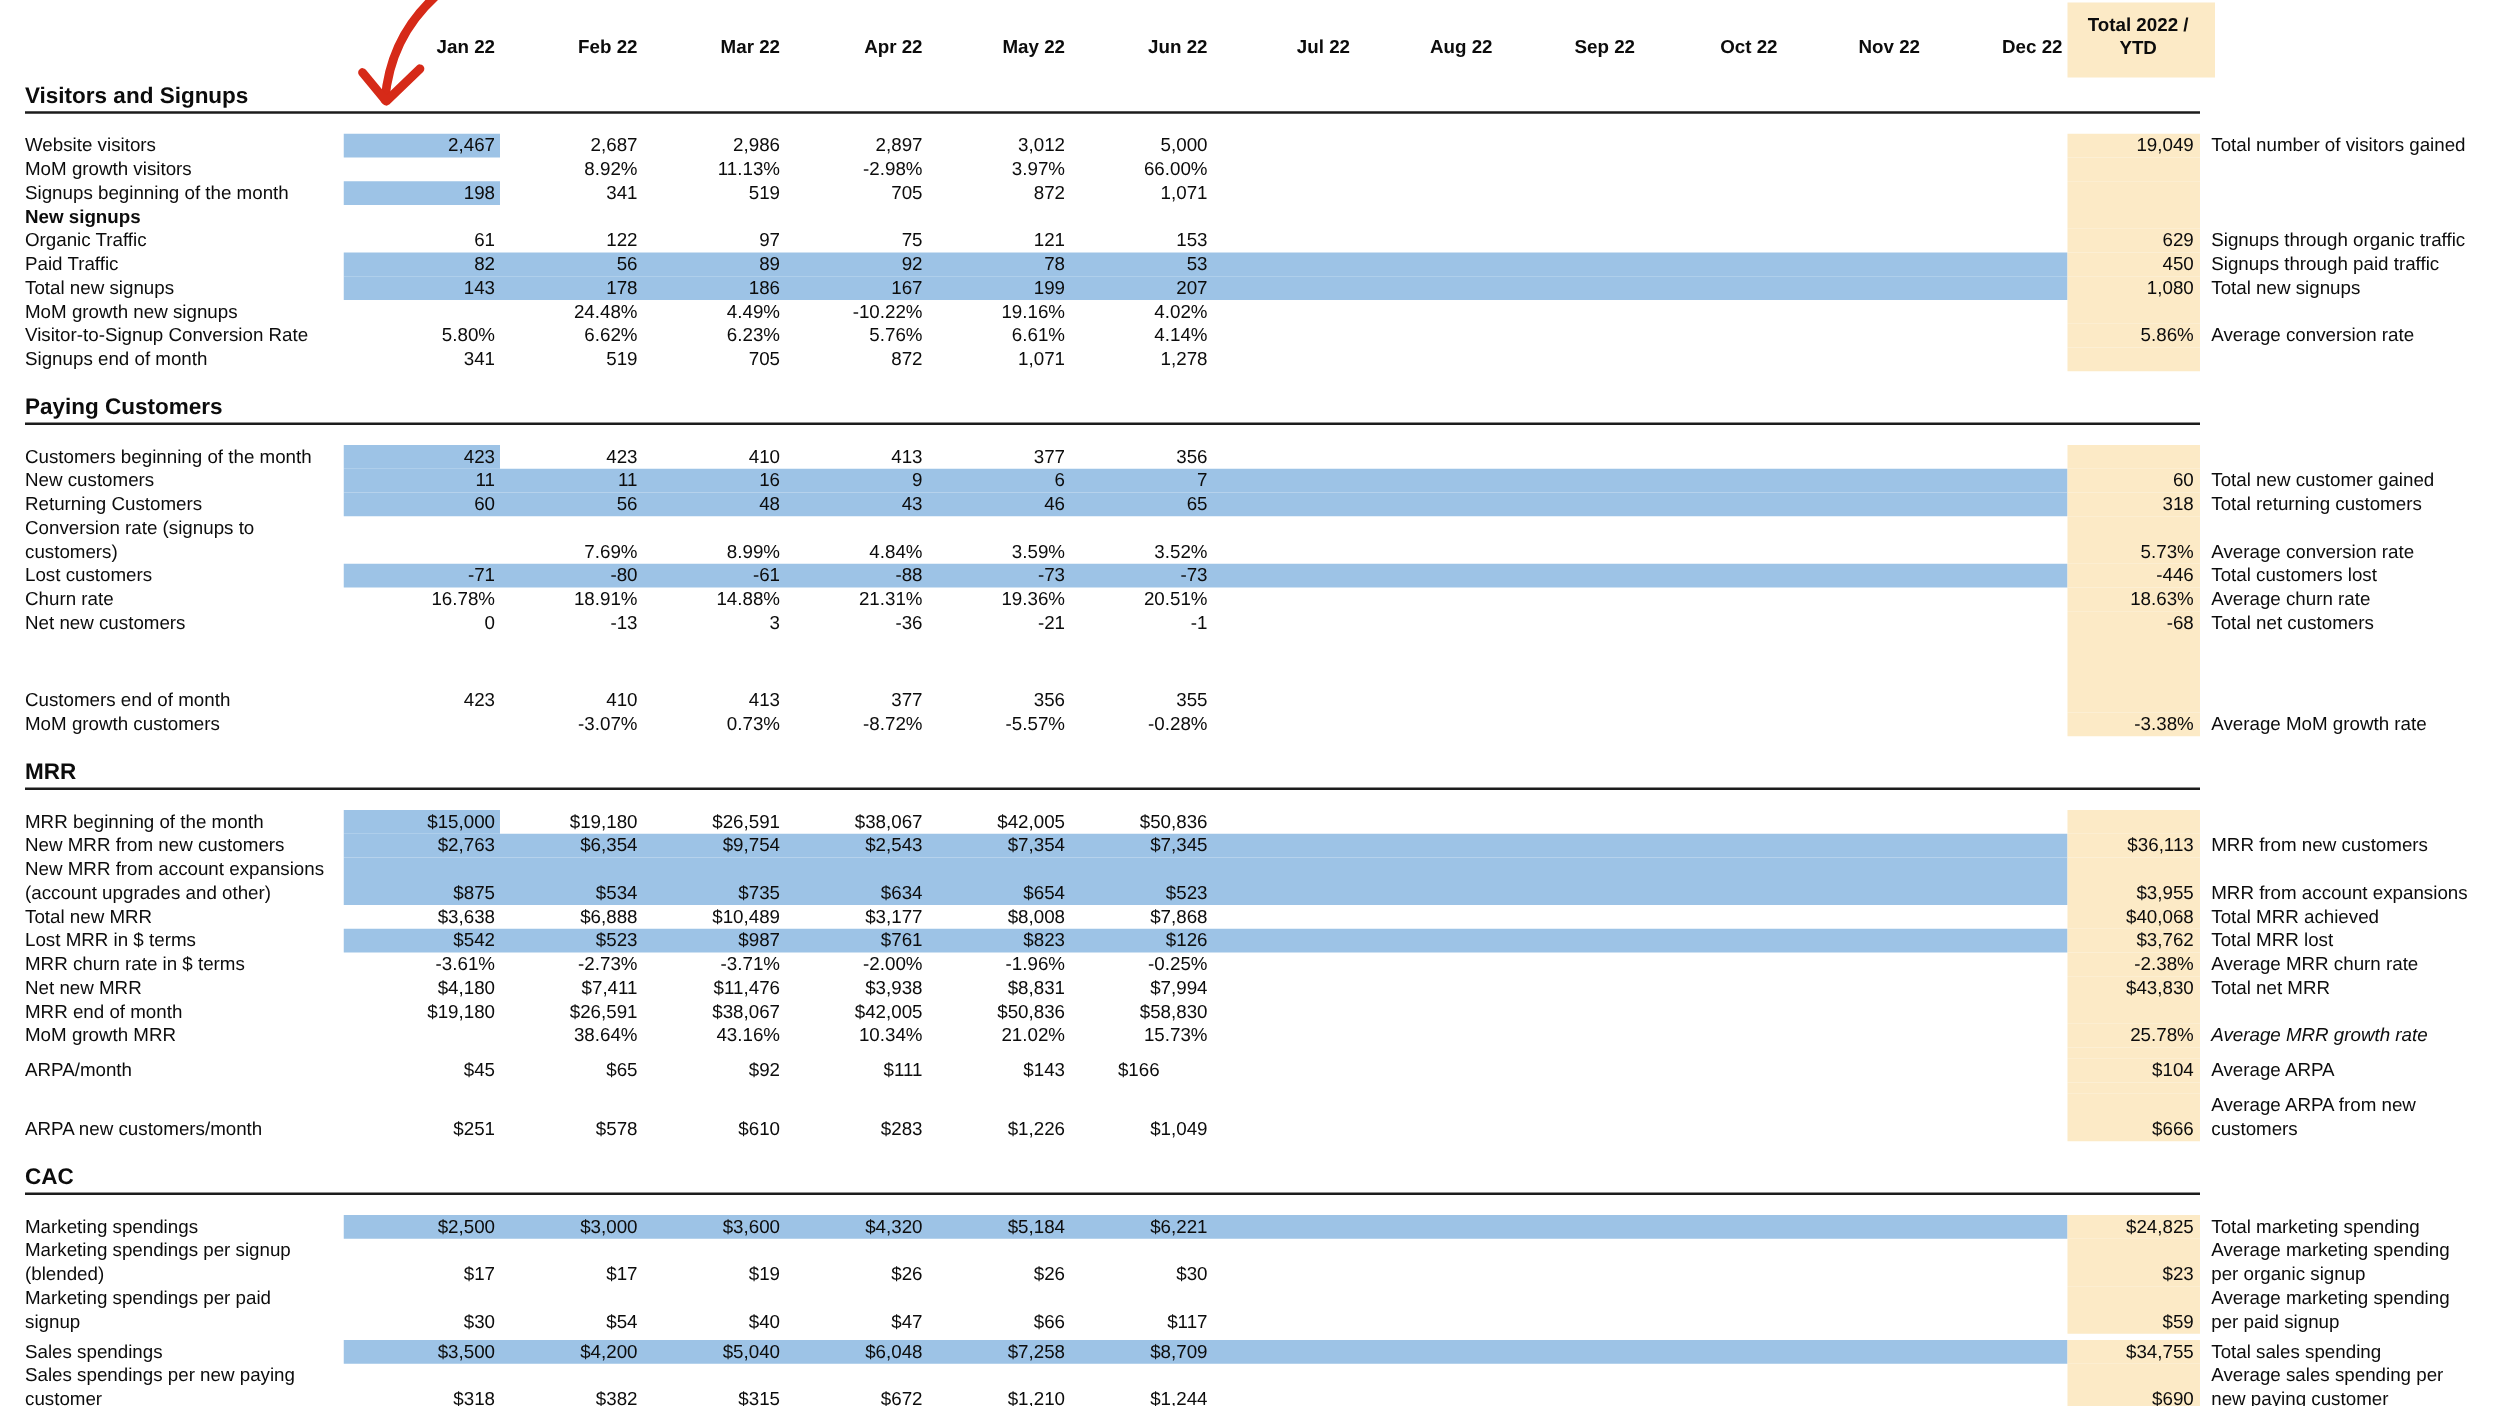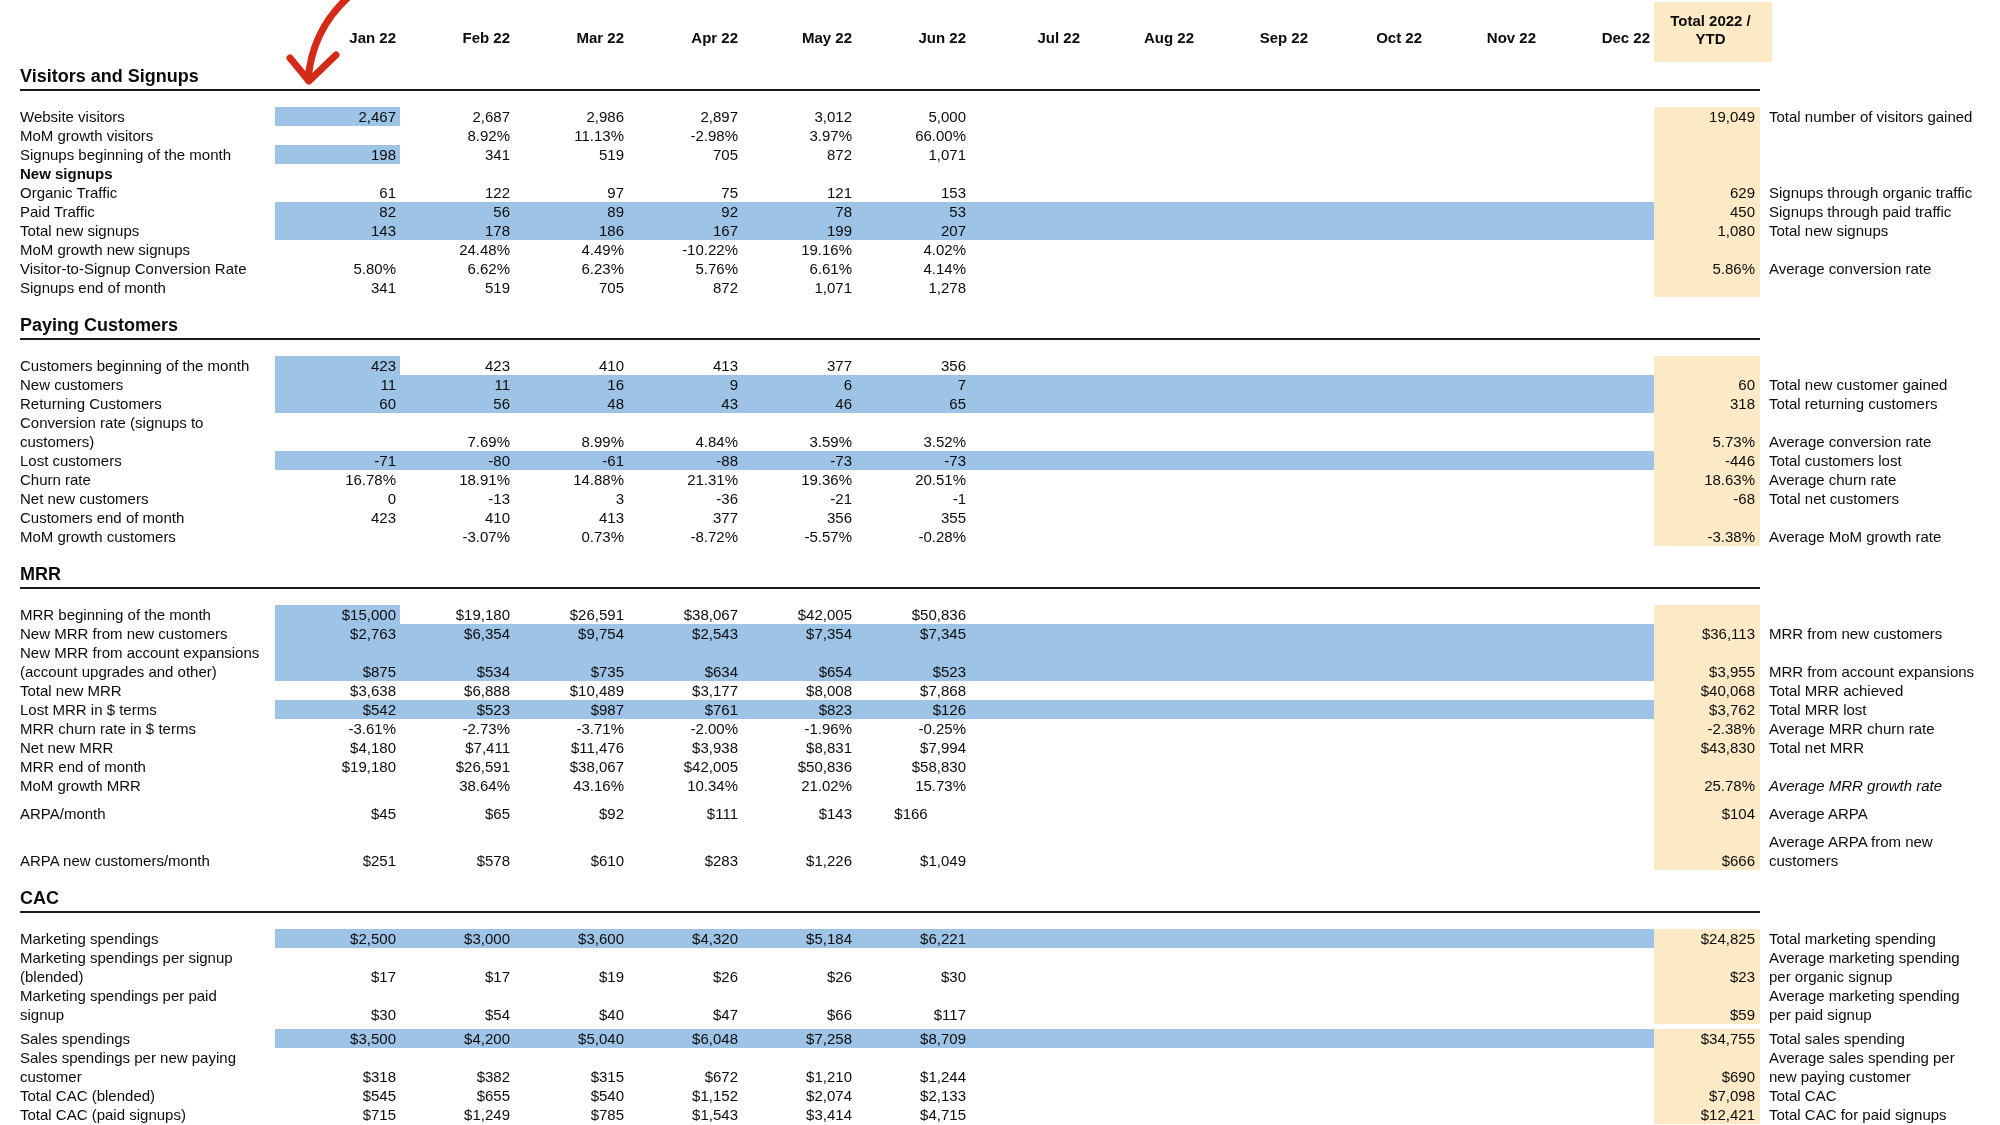--- a/index.html
+++ b/index.html
@@ -283,21 +283,21 @@
             </div>
             <div class="cell-desc">Total net customers</div>
           </div>
           <div class="grid-row">
             <div class="cell-label">Customers end of month</div>
             <div class="cell-val" style="grid-column: 2;">423</div>
             <div class="cell-val" style="grid-column: 3;">410</div>
             <div class="cell-val" style="grid-column: 4;">413</div>
             <div class="cell-val" style="grid-column: 5;">377</div>
             <div class="cell-val" style="grid-column: 6;">356</div>
-            <div class="cell-val" style="grid-column: 7;">355</div>
+            <div class="cell-val" style="grid-column: 7; margin-top: 43px;">355</div>
             <div class="cell-total"></div>
           </div>
           <div class="grid-row">
             <div class="cell-label">MoM growth customers</div>
             <div class="cell-val" style="grid-column: 3;">-3.07%</div>
             <div class="cell-val" style="grid-column: 4;">0.73%</div>
             <div class="cell-val" style="grid-column: 5;">-8.72%</div>
             <div class="cell-val" style="grid-column: 6;">-5.57%</div>
             <div class="cell-val" style="grid-column: 7;">-0.28%</div>
             <div class="cell-total">

